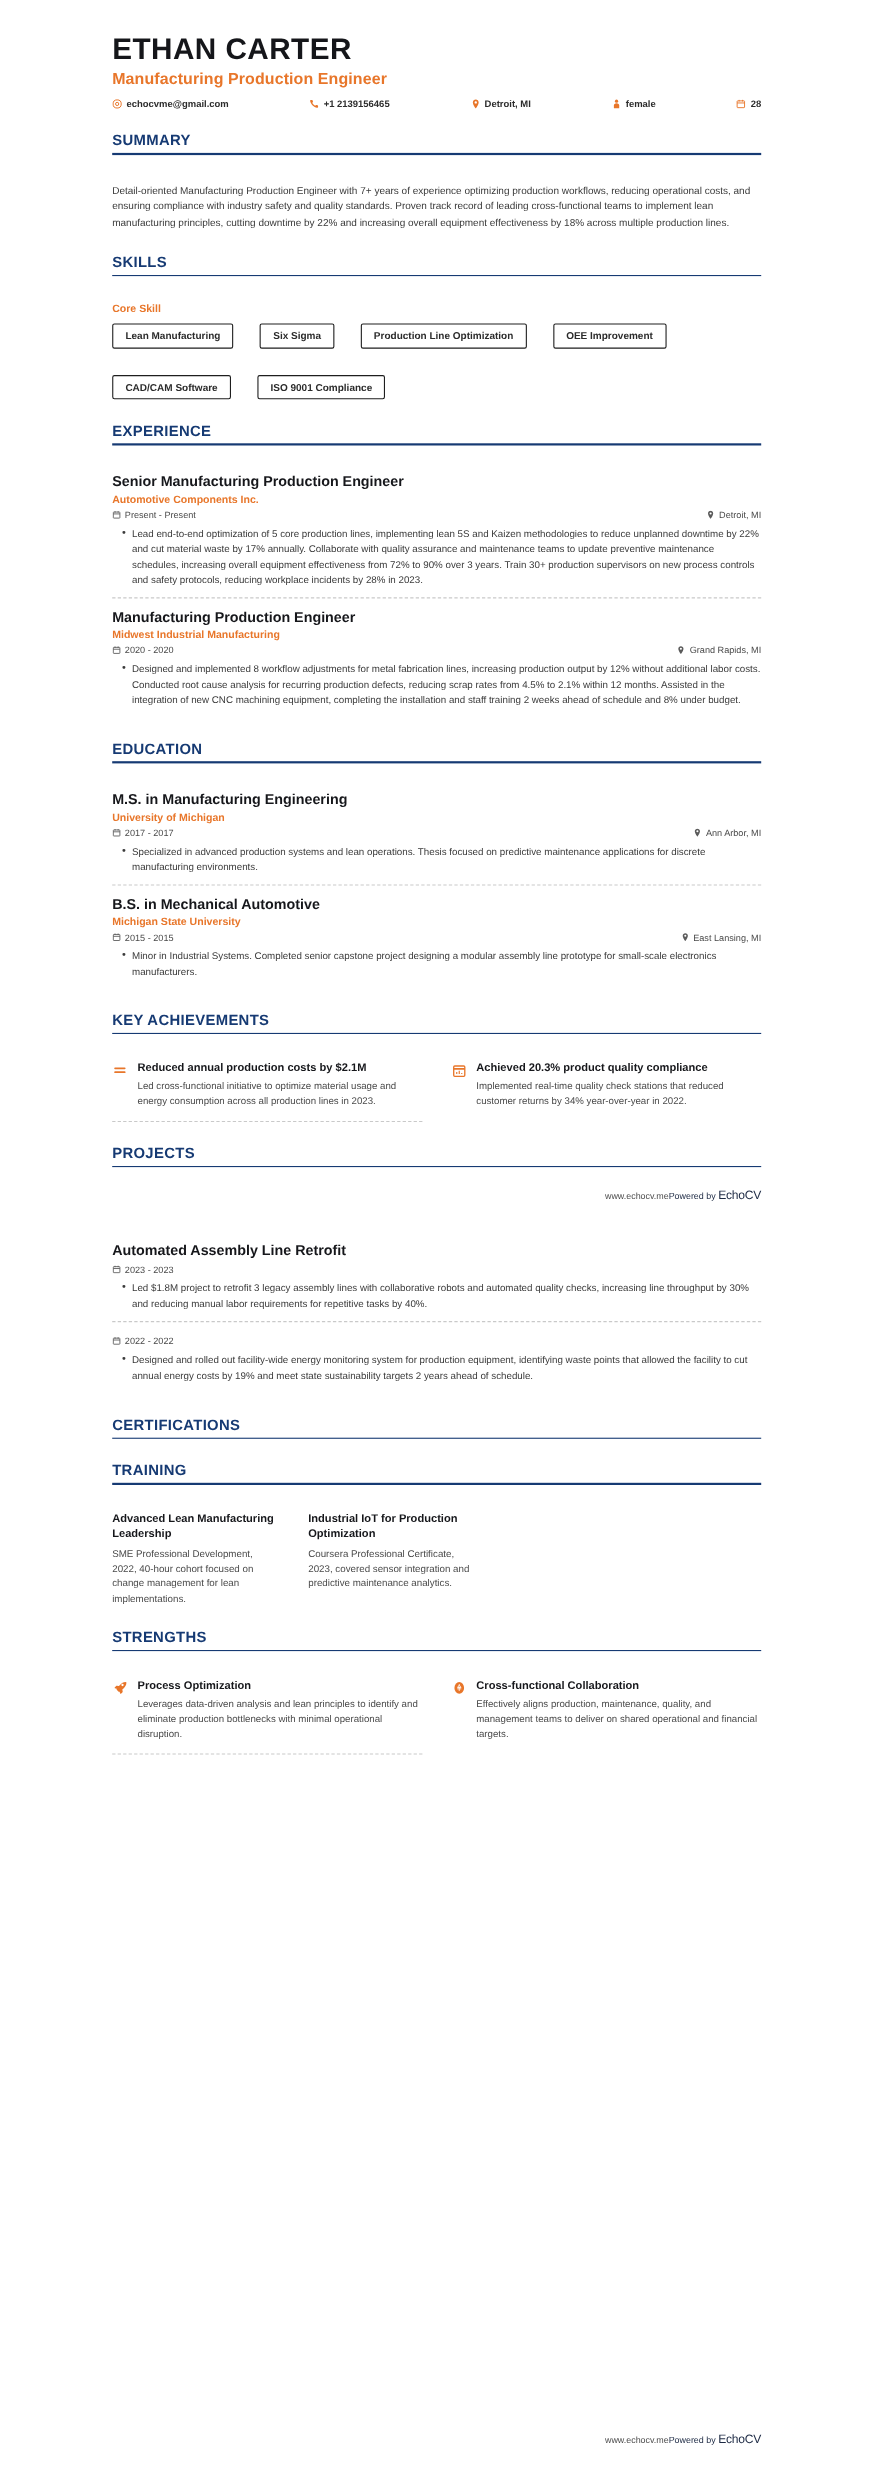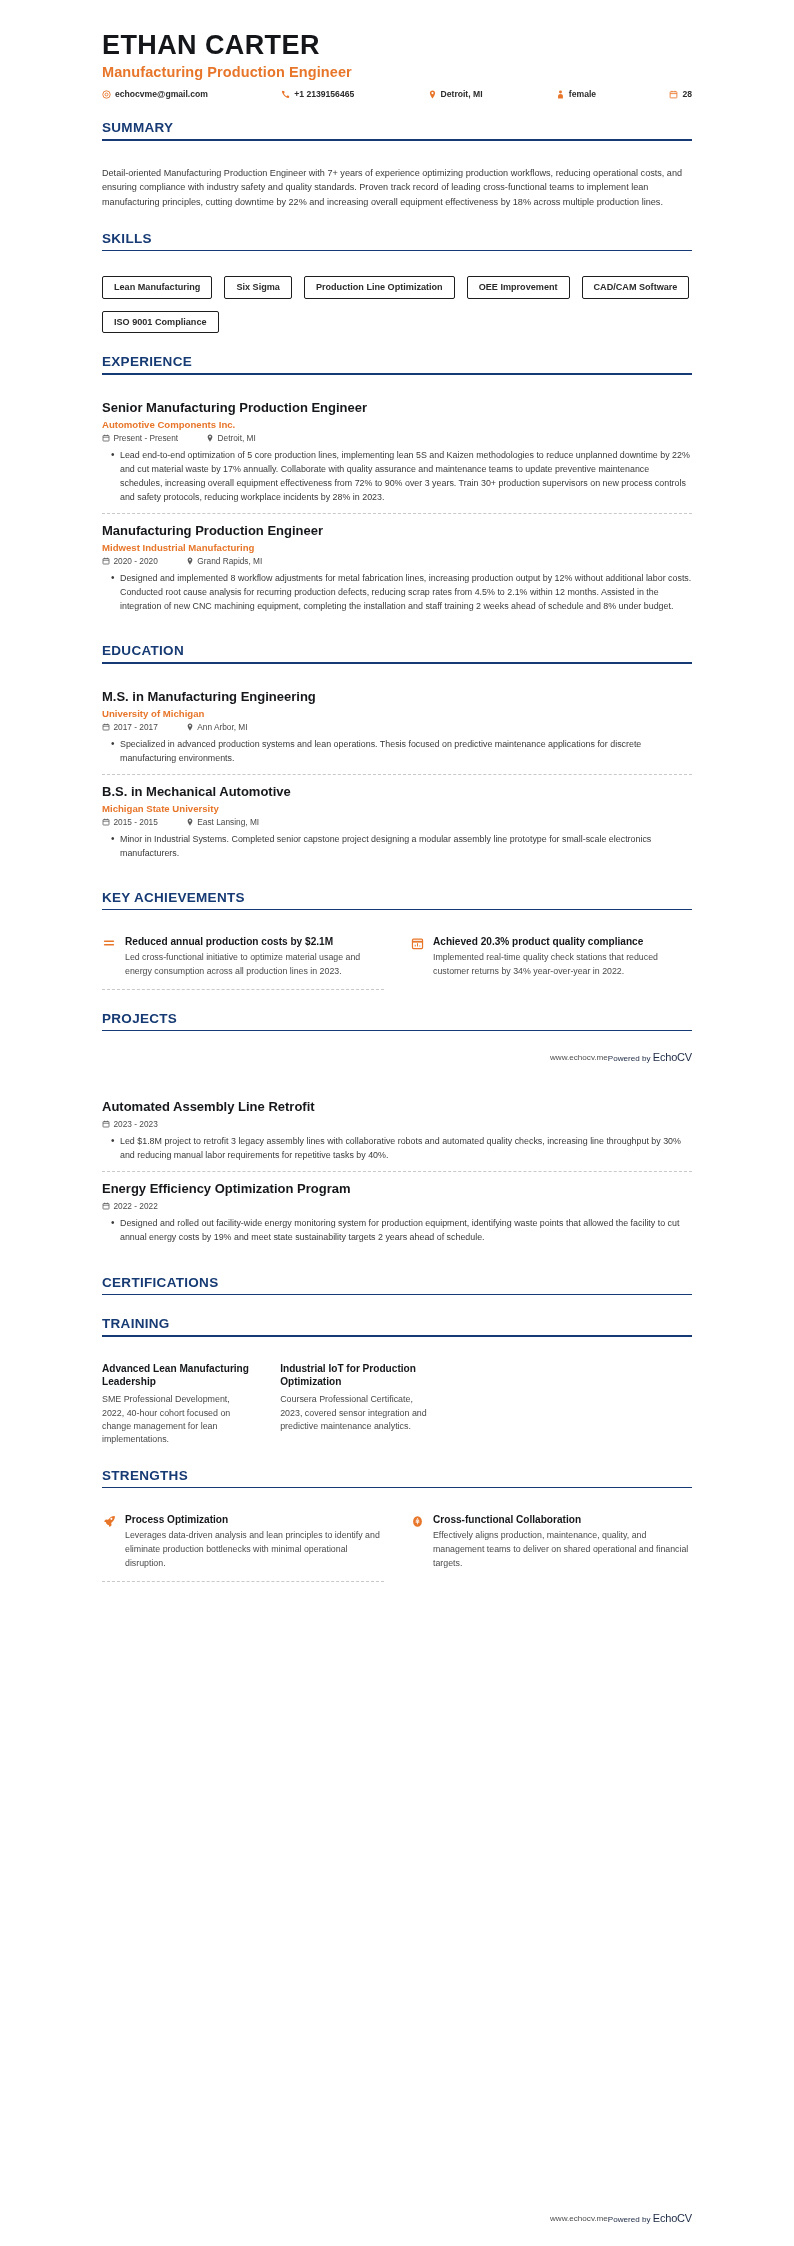--- a/index.html
+++ b/index.html
@@ -84,21 +84,21 @@
     text-align: left;
   }
 
   
   .skill-group-label {
     font-size: 9.6px;
     font-weight: 700;
     color: #e8762a;
     margin-bottom: 7px;
   }
-  .chips { display: flex; flex-wrap: wrap; gap: 12px; }
+  .chips { display: flex; flex-wrap: wrap; gap: 24px; }
   .chip {
     border: 1px solid #1e1e1e;
     border-radius: 2px;
     padding: 5px 11px;
     font-size: 9.1px;
     font-weight: 700;
     color: #2b2b2b;
     background: #fff;
     line-height: 1.15;
   }
@@ -116,20 +116,21 @@
     font-size: 9.6px;
     font-weight: 700;
     color: #e8762a;
     margin-top: 2px;
   }
   .entry-meta {
     display: flex;
     align-items: center;
     gap: 28px;
     margin-top: 3px;
+    justify-content: space-between;
   }
   .meta-item {
     display: flex;
     align-items: center;
     gap: 3.5px;
     font-size: 8.3px;
     color: #4a4a4a;
   }
   .meta-item .ic {
     width: 8px; height: 8px;
@@ -315,20 +316,21 @@
     <div class="sec-rule"></div>
     <div class="sec-body">
       <div class="para">Detail-oriented Manufacturing Production Engineer with 7+ years of experience optimizing production workflows, reducing operational costs, and ensuring compliance with industry safety and quality standards. Proven track record of leading cross-functional teams to implement lean manufacturing principles, cutting downtime by 22% and increasing overall equipment effectiveness by 18% across multiple production lines.</div>
     </div>
   </div>
 
   <div class="section">
     <div class="sec-title">SKILLS</div>
     <div class="sec-rule"></div>
     <div class="sec-body">
+      <div class="skill-group-label">Core Skill</div>
       <div class="chips">
         <div class="chip">Lean Manufacturing</div>
         <div class="chip">Six Sigma</div>
         <div class="chip">Production Line Optimization</div>
         <div class="chip">OEE Improvement</div>
         <div class="chip">CAD/CAM Software</div>
         <div class="chip">ISO 9001 Compliance</div>
       </div>
     </div>
   </div>
@@ -521,21 +523,20 @@
           </span>
           <span>2023 - 2023</span>
         </span>
       </div>
       <ul class="bullets">
         <li>Led $1.8M project to retrofit 3 legacy assembly lines with collaborative robots and automated quality checks, increasing line throughput by 30% and reducing manual labor requirements for repetitive tasks by 40%.</li>
       </ul>
     </div>
 
     <div class="entry">
-      <div class="entry-title">Energy Efficiency Optimization Program</div>
       <div class="entry-meta">
         <span class="meta-item">
           <span class="ic">
             <svg viewBox="0 0 16 16" width="8" height="8" fill="none" stroke="currentColor" stroke-width="1.6">
               <rect x="2" y="3" width="12" height="11" rx="1"></rect>
                 <path d="M2 6.4h12M5.2 1.4v2.6M10.8 1.4v2.6"></path>
             </svg>
           </span>
           <span>2022 - 2022</span>
         </span>

